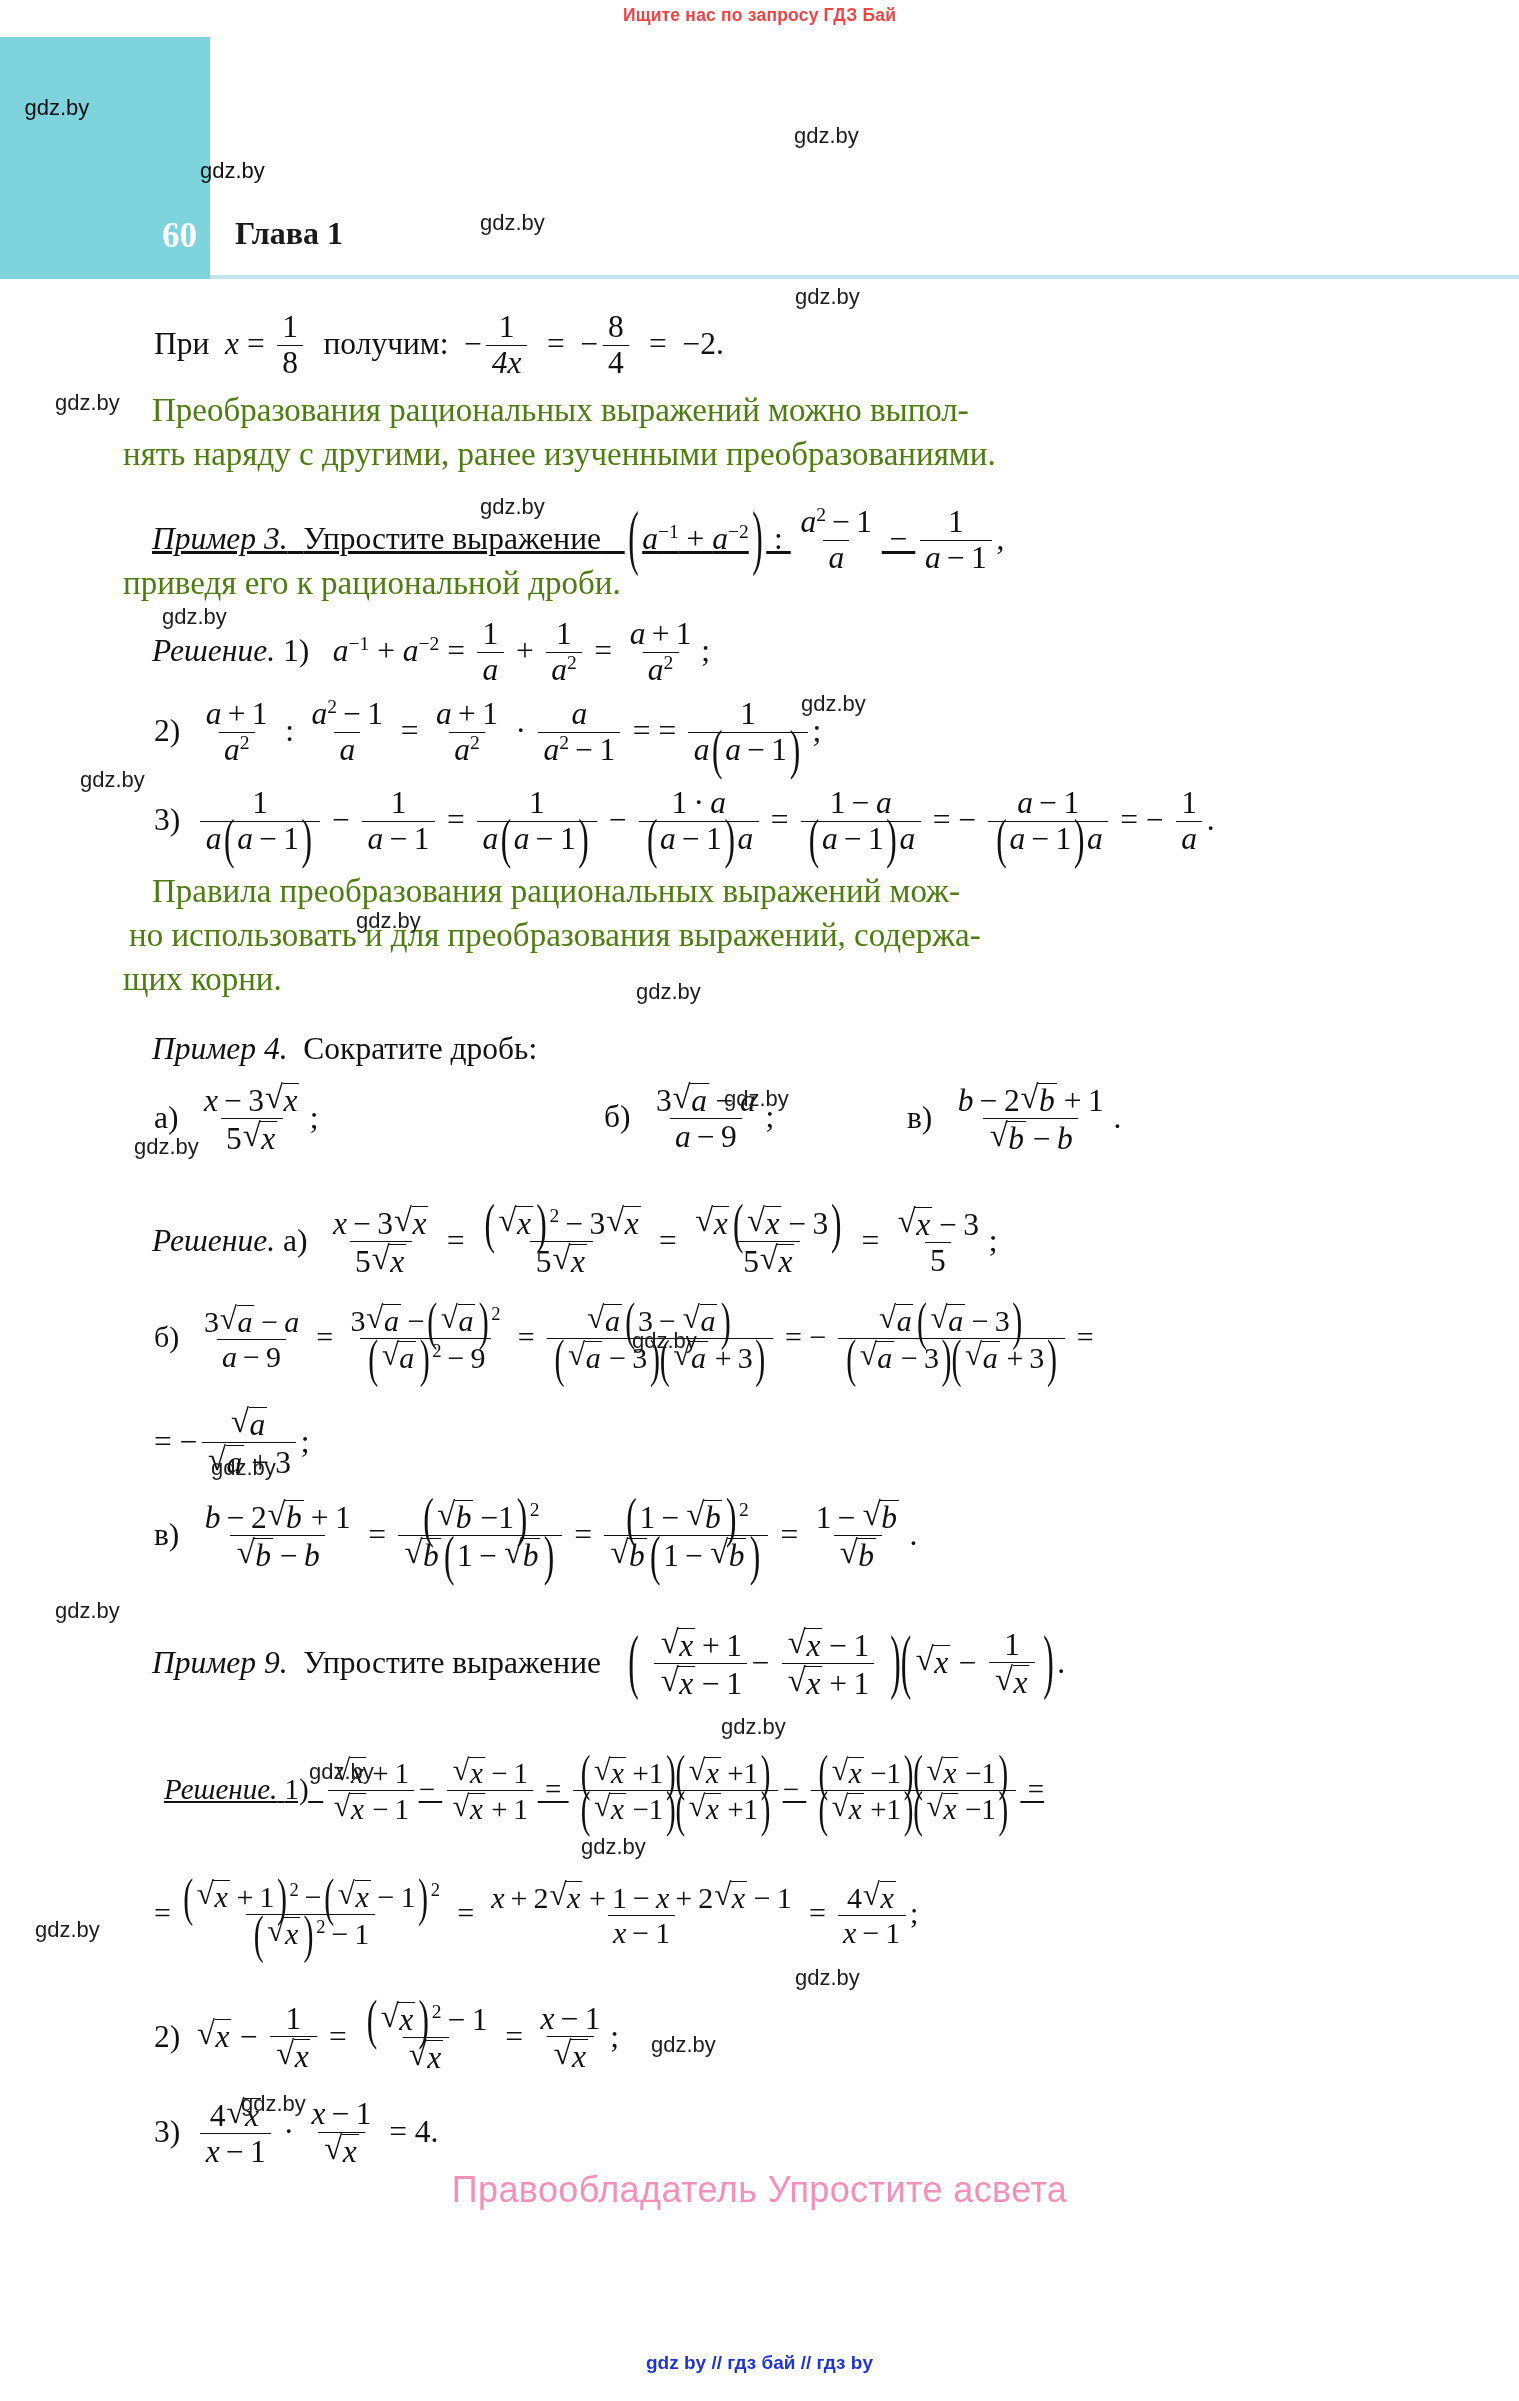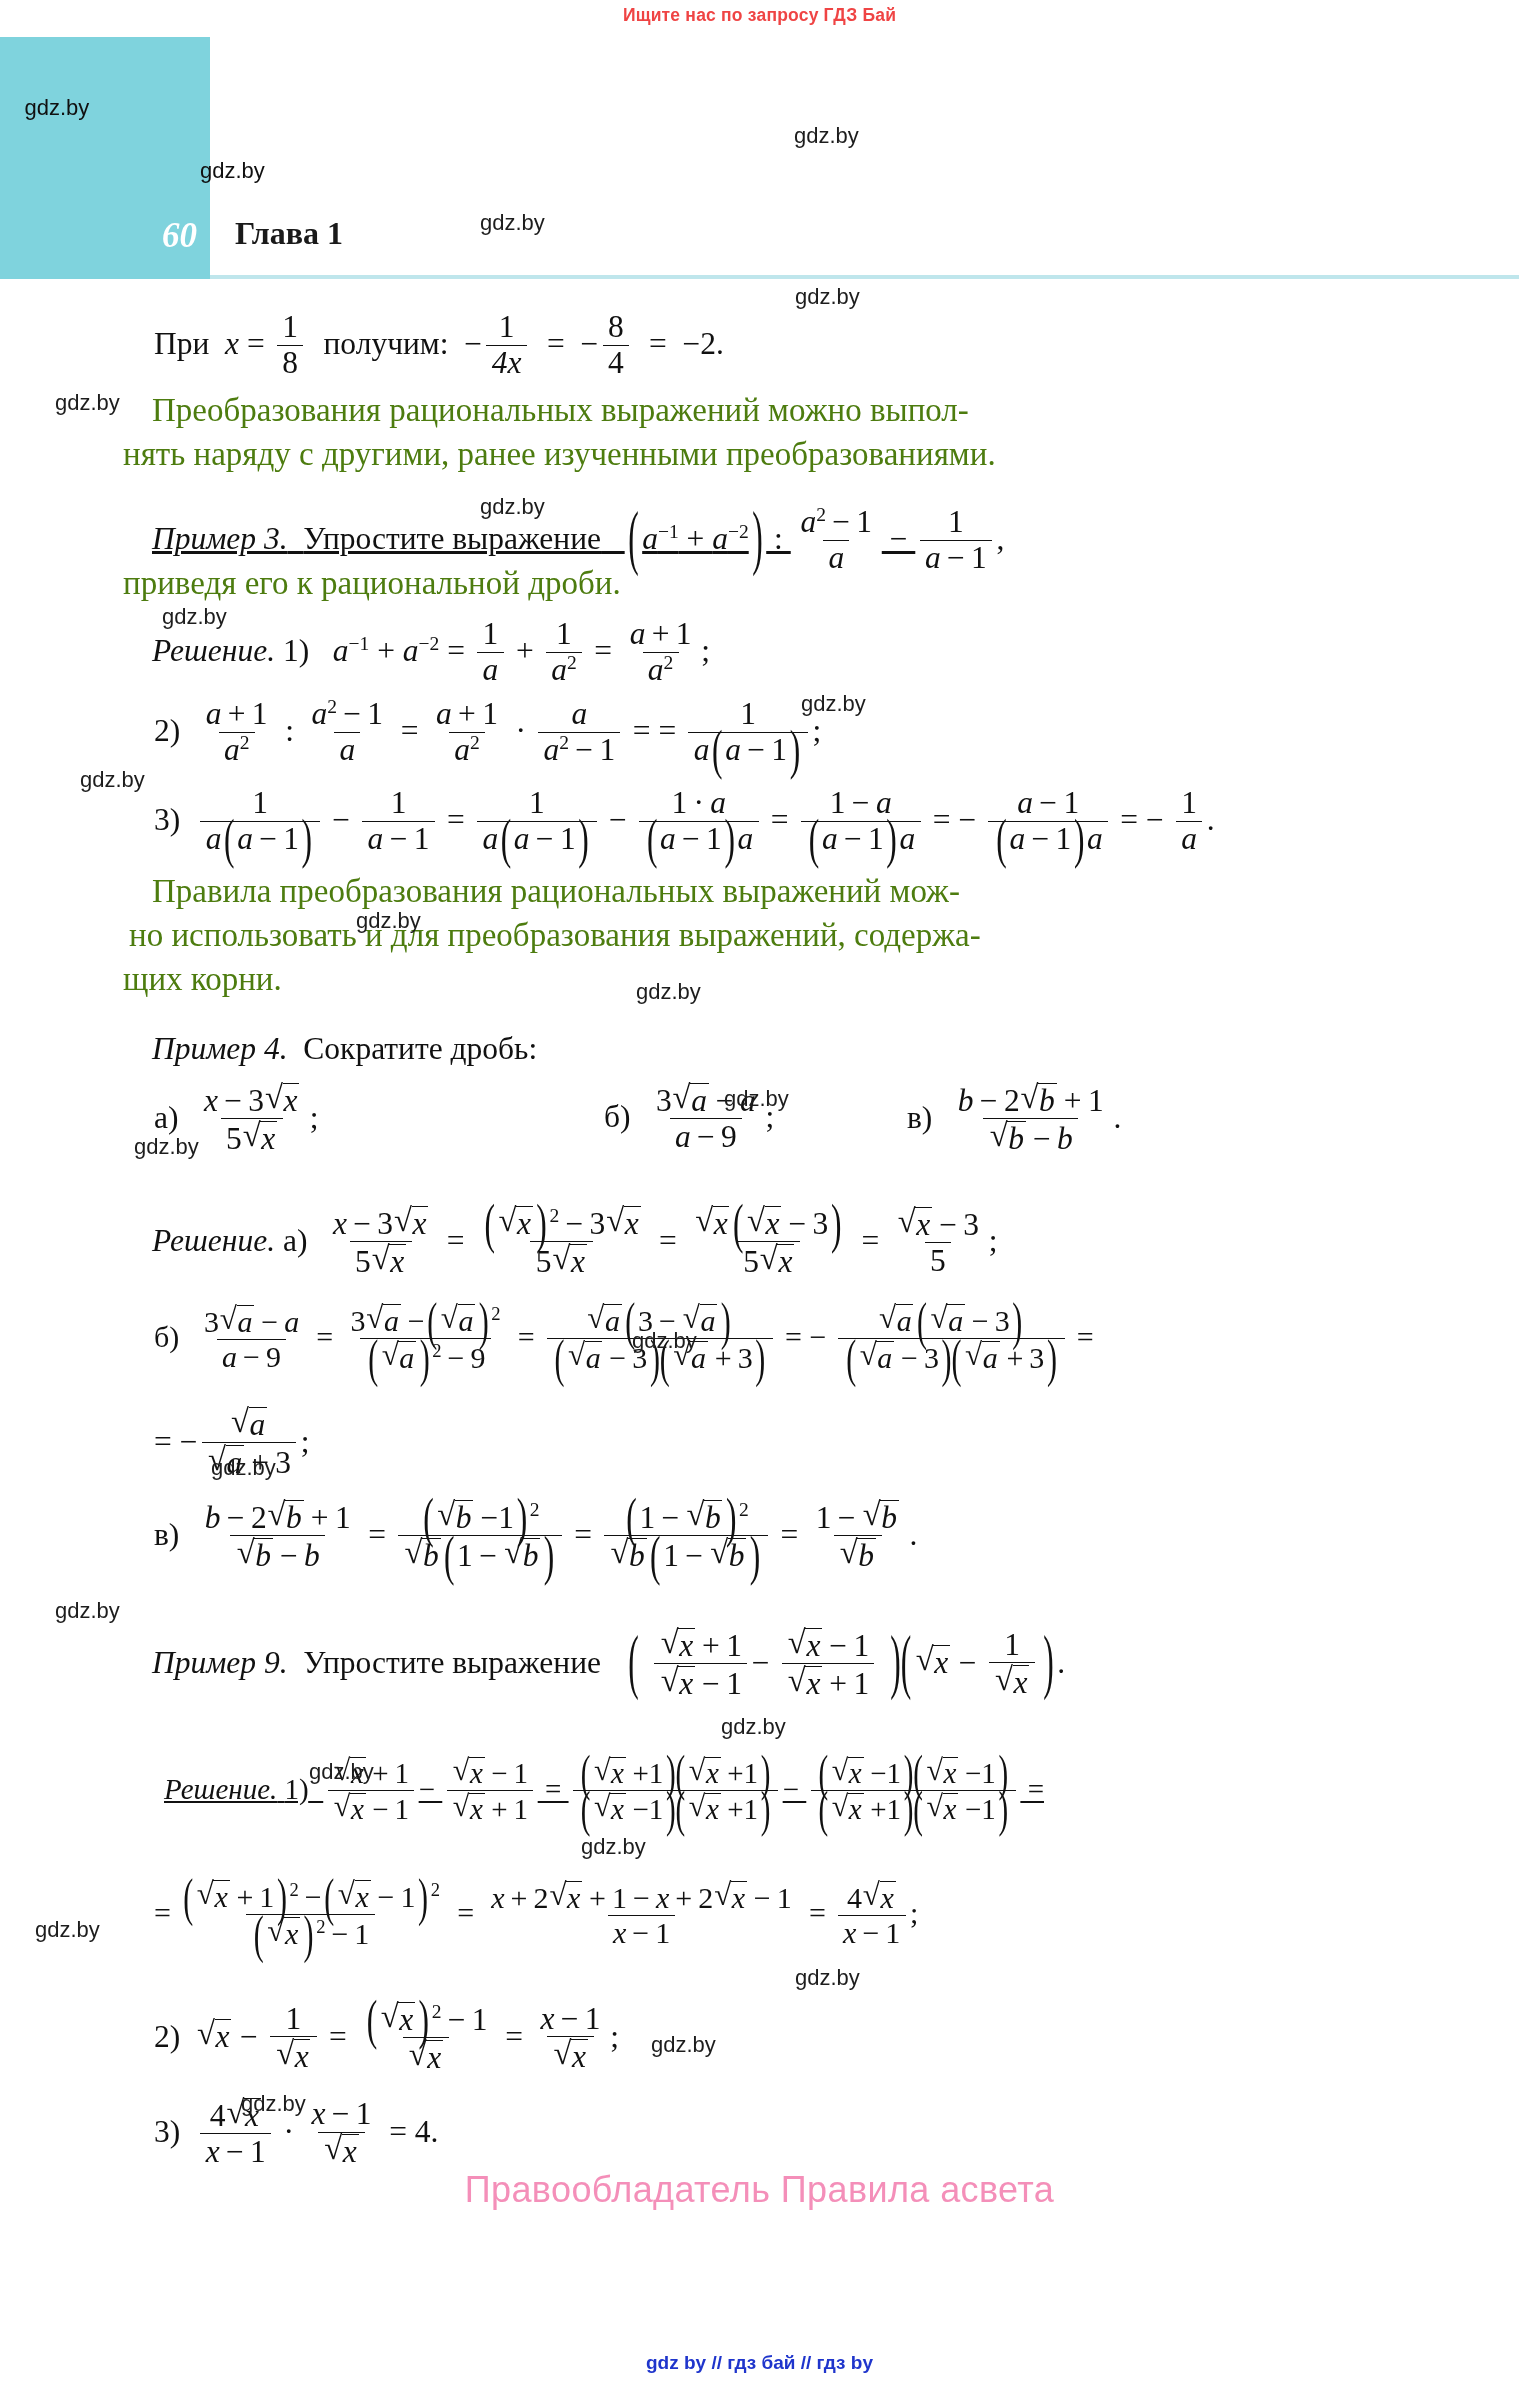--- a/index.html
+++ b/index.html
@@ -19,21 +19,21 @@
     position:absolute;left:0;top:37px;width:210px;height:242px;
     background:#7fd3dd;
   }
   #teal-rule{
     position:absolute;left:210px;top:275px;width:1309px;height:3.5px;
     background:#bfe6ec;
   }
   #page-number{
     position:absolute;left:136px;top:216px;width:61px;text-align:right;
     font-family:"Liberation Serif","DejaVu Serif",serif;
-    font-size:35px;font-weight:bold;color:#ffffff;font-style:italic;
+    font-size:35px;font-weight:bold;color:#ffffff;
   }
   #running-head{
     position:absolute;left:235px;top:215px;
     font-family:"Liberation Serif","DejaVu Serif",serif;
     font-size:32px;font-weight:bold;color:#1a1a1a;
   }
 
   
   .para{
     position:absolute;
@@ -389,21 +389,21 @@
   <span class="frac">
       <span class="num">4<span class="rad"><span class="radcand mi">x</span></span></span>
       <span class="den"><span class="mi">x</span> − 1</span>
     </span> ·
   <span class="frac">
       <span class="num"><span class="mi">x</span> − 1</span>
       <span class="den"><span class="rad"><span class="radcand mi">x</span></span></span>
     </span> = 4.
 </div>
 
-<div id="copyright">Правообладатель Правила асвета</div>
+<div id="copyright">Правообладатель Упростите асвета</div>
 <div id="footer">gdz by  //  гдз бай  //  гдз by</div>
 
 <div id="watermark-layer">
     <div class="wm wm-onteal" style="left: 24.5px; top: 95px;">gdz.by</div>
     <div class="wm wm-onteal" style="left: 200px; top: 158px;">gdz.by</div>
     <div class="wm" style="left: 480px; top: 210px;">gdz.by</div>
     <div class="wm" style="left: 794px; top: 123px;">gdz.by</div>
     <div class="wm" style="left: 795px; top: 284px;">gdz.by</div>
     <div class="wm" style="left: 55px; top: 390px;">gdz.by</div>
     <div class="wm" style="left: 480px; top: 494px;">gdz.by</div>

